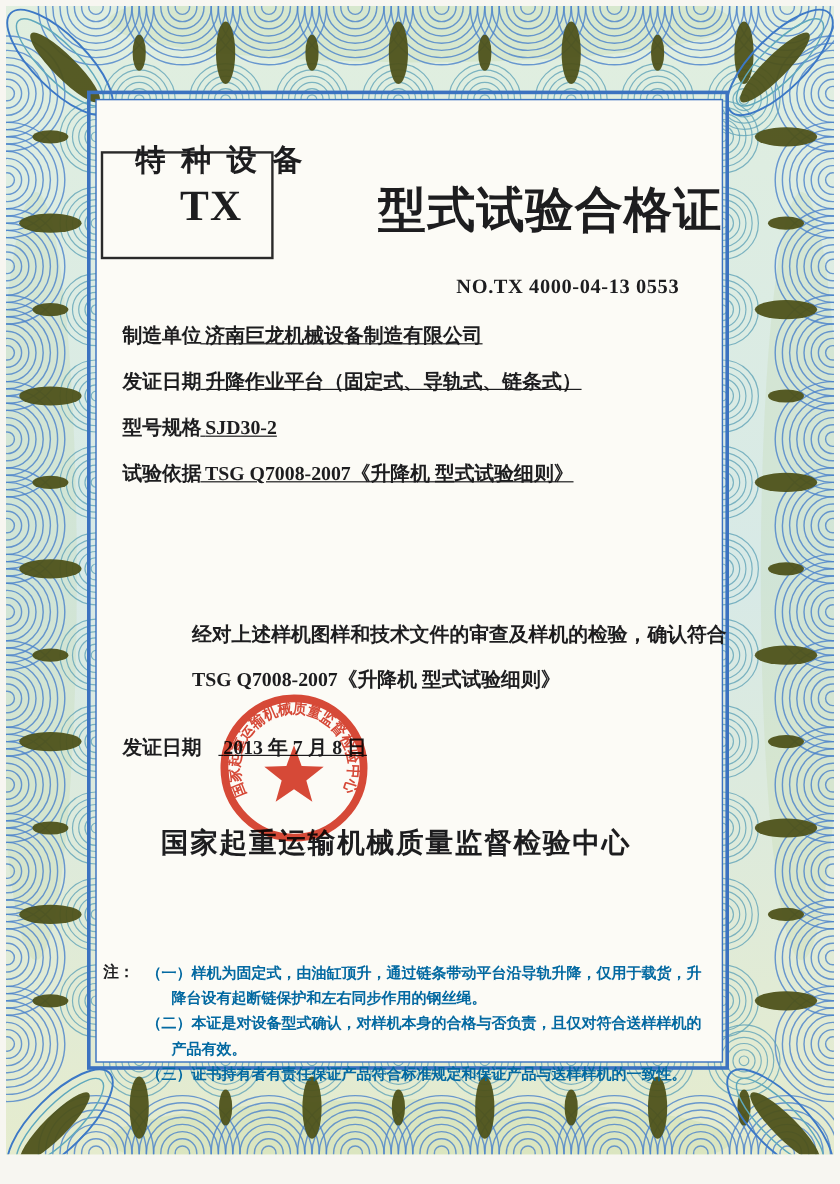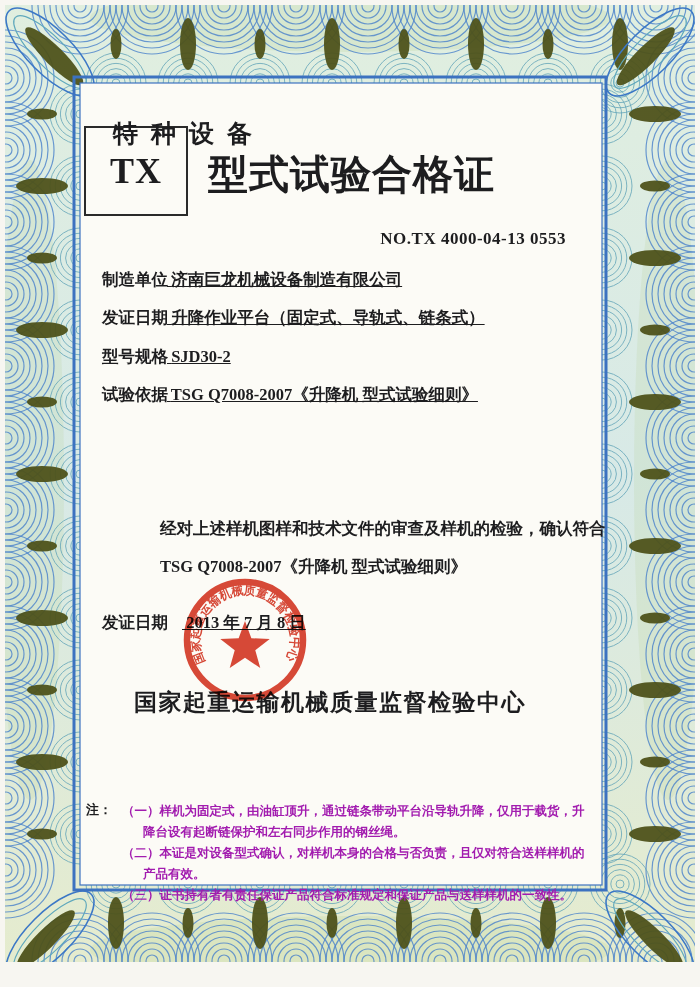--- a/index.html
+++ b/index.html
@@ -6,36 +6,36 @@
   .page{
     position:relative;width:700px;height:987px;background:#f7f6f1;overflow:hidden;
     font-family:"Liberation Serif","DejaVu Serif",serif;color:#1d1d1f;
   }
   .border-svg{position:absolute;left:0;top:0;}
   .content{position:absolute;left:80px;top:83px;width:522px;height:802px;}
   .abs{position:absolute;white-space:nowrap;}
   .tx-box{
     left:4px;top:43px;width:100px;height:86px;border:2px solid #2a2a2a;
     display:flex;align-items:center;justify-content:center;
-    font-size:36px;font-weight:bold;letter-spacing:1px;background:transparent;
+    font-size:36px;font-weight:bold;letter-spacing:1px;background:transparent;padding-left:40px;
   }
   .title-small{left:20px;top:34px;width:502px;font-size:25px;font-weight:bold;letter-spacing:13px;text-indent:13px;}
-  .title-main{left:20px;top:64px;width:502px;text-align:center;font-size:40px;font-weight:bold;letter-spacing:1px;text-indent:1px;}
+  .title-main{left:20px;top:64px;width:502px;text-align:right;font-size:40px;font-weight:bold;letter-spacing:1px;text-indent:1px;}
   .cert-no{left:0;top:146px;width:486px;text-align:right;font-size:17px;font-weight:bold;letter-spacing:.5px;}
   .frow{left:22px;font-size:16.5px;font-weight:bold;text-decoration:underline;}
   .flabel{display:inline-block;width:65px;}
   .r0{top:186px}.r1{top:224px}.r2{top:263px}.r3{top:301px}.r4{top:339px}
   .cov{top:394px}
   .cov-l2{left:80px;top:435px;font-size:16.5px;font-weight:bold;}
   .cov-l3{left:80px;top:473px;font-size:16.5px;font-weight:bold;}
   .issue{top:529px}
   .issue .flabel{width:80px;}
   .issuer{left:0;top:604px;width:500px;text-align:center;font-size:23px;font-weight:bold;letter-spacing:1.5px;}
   .notes-label{left:6px;top:718px;font-size:13px;font-weight:bold;}
-  .notes{position:absolute;left:42px;top:718px;width:466px;font-size:12.5px;font-weight:bold;line-height:21px;color:#a21caf;}
+  .notes{position:absolute;left:42px;top:718px;width:466px;font-size:12.5px;font-weight:bold;line-height:21px;color:#0369a1;}
   .note-item{padding-left:21px;text-indent:-21px;white-space:normal;}
   .stamp{
     position:absolute;left:173px;top:568px;width:144px;height:144px;
     mix-blend-mode:multiply;opacity:.92;
   }
 </style>
 </head>
 <body>
 
 <div class="page">

